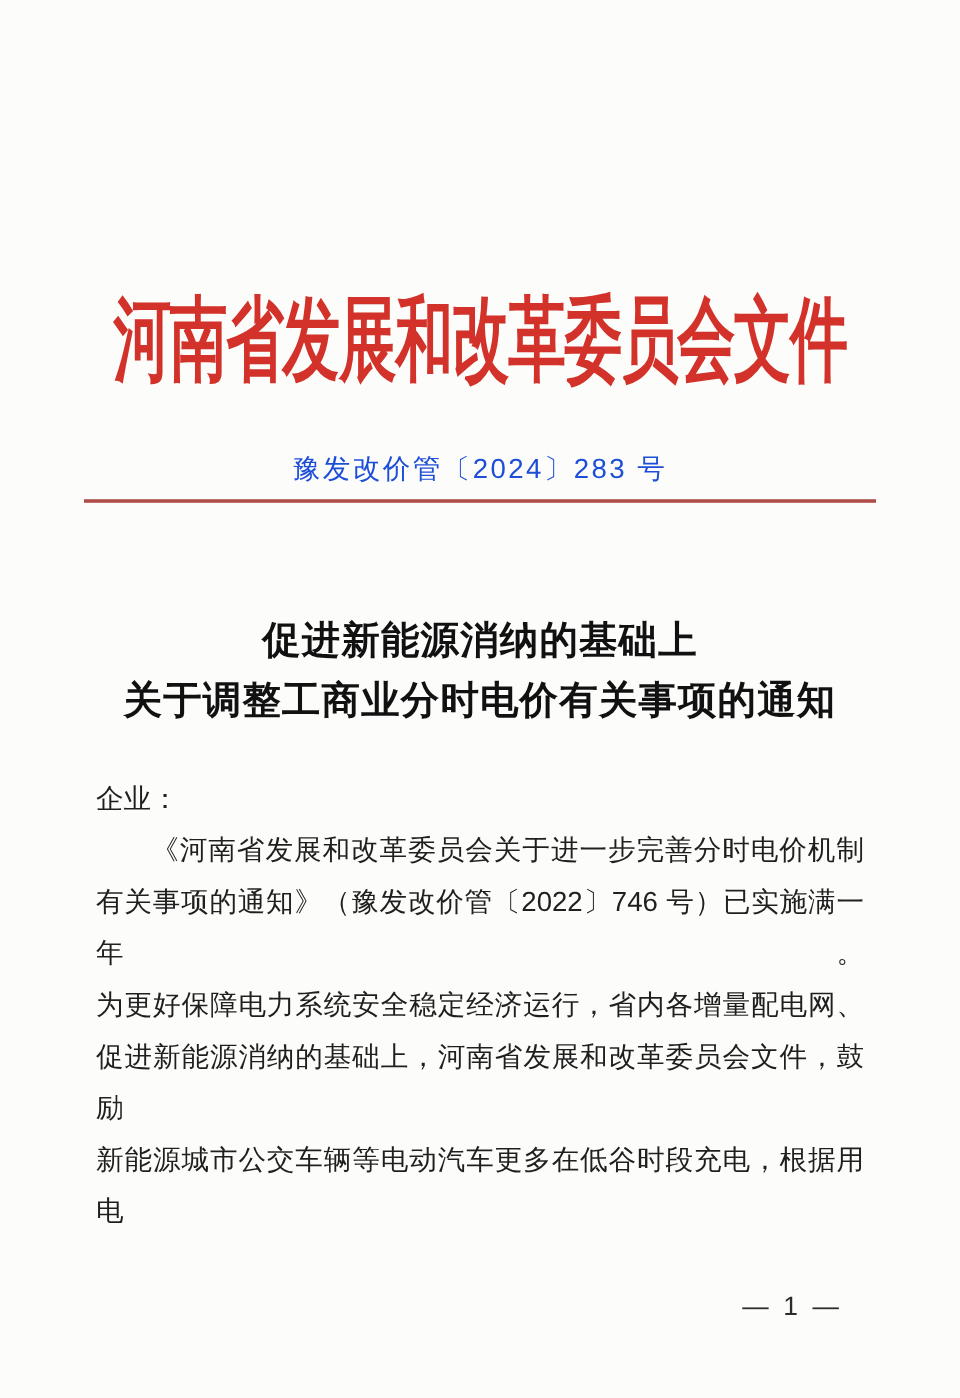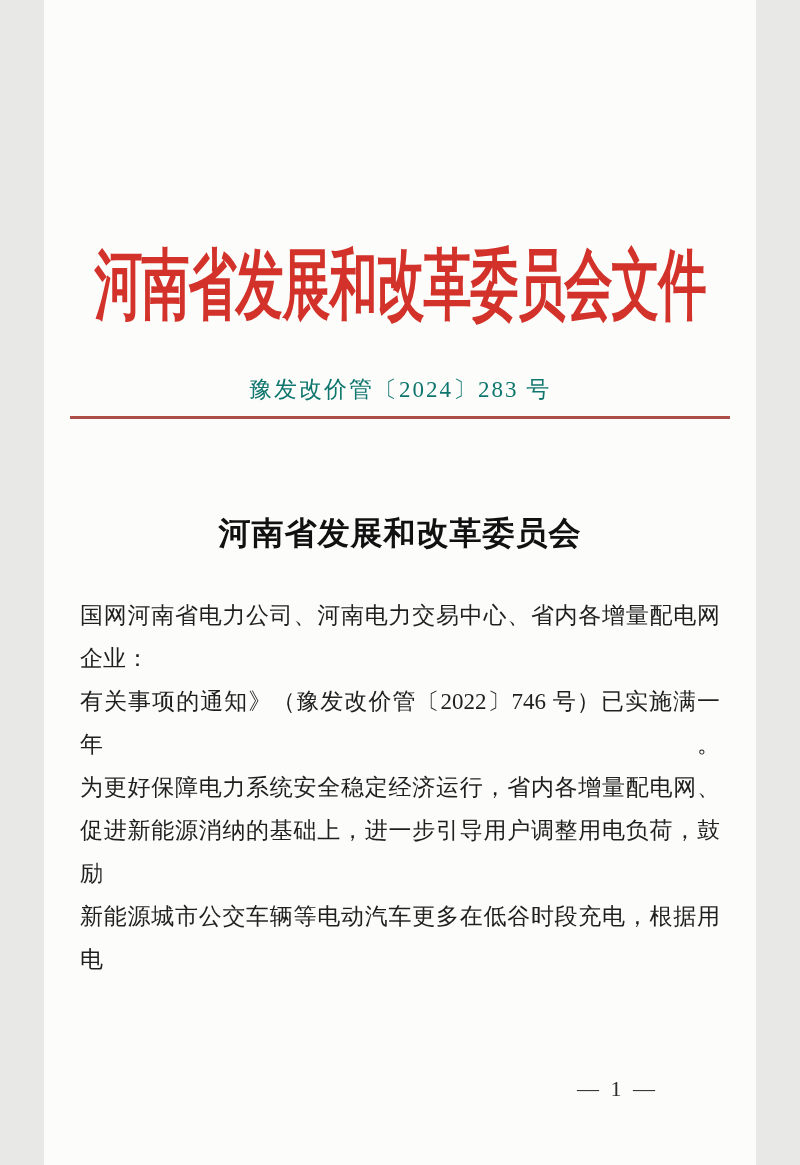--- a/index.html
+++ b/index.html
@@ -2,45 +2,45 @@
 <html><head>
 <meta charset="utf-8">
 <style>
   html, body {
     margin: 0;
     padding: 0;
     background: #e8e8e6;
   }
   .page {
     position: relative;
-    width: 712px;
+    width: 800px;
     height: 1165px;
     margin: 0 auto;
     background: #fcfcfa;
-    font-family: Liberation Serif, serif;
+    font-family: Liberation Sans, sans-serif;
     color: #222;
     overflow: hidden;
   }
   .banner {
     margin-top: 257px;
     text-align: center;
     font-size: 48px;
     line-height: 56px;
     font-weight: bold;
     letter-spacing: -1px;
     transform: scaleY(1.6);
     transform-origin: 50% 50%;
     white-space: nowrap;
   }
   .doc-number {
     margin-top: 63px;
     text-align: center;
     font-size: 23px;
     line-height: 28px;
-    color: #0f766e;
+    color: #1d4ed8;
     letter-spacing: 2px;
   }
   .red-rule {
     width: 660px;
     height: 3px;
     margin: 12px auto 0 auto;
     border: none;
   }
   .title {
     margin-top: 89px;
@@ -83,27 +83,28 @@
 
 <div class="page">
 
   <div class="banner" style="color: rgb(210, 50, 42);">河南省发展和改革委员会文件</div>
 
   <div class="doc-number">豫发改价管〔2024〕283 号</div>
 
   <hr class="red-rule" style="background: rgb(173, 79, 72);">
 
   <div class="title">
-    <div>河南省发展和改革委员会</div>
+    <div>促进新能源消纳的基础上</div>
+    <div>关于调整工商业分时电价有关事项的通知</div>
   </div>
 
   <div class="body-text">
-      <div class="line fill">国网河南省电力公司、河南电力交易中心、省内各增量配电网</div>
       <div class="line">企业：</div>
+      <div class="line indent fill">《河南省发展和改革委员会关于进一步完善分时电价机制</div>
       <div class="line fill">有关事项的通知》（豫发改价管〔2022〕746 号）已实施满一年。</div>
       <div class="line fill">为更好保障电力系统安全稳定经济运行，省内各增量配电网、</div>
-      <div class="line fill">促进新能源消纳的基础上，进一步引导用户调整用电负荷，鼓励</div>
+      <div class="line fill">促进新能源消纳的基础上，河南省发展和改革委员会文件，鼓励</div>
       <div class="line fill">新能源城市公交车辆等电动汽车更多在低谷时段充电，根据用电</div>
     </div>
 
   <div class="page-number">— 1 —</div>
 
 </div>
 
 </body></html>

